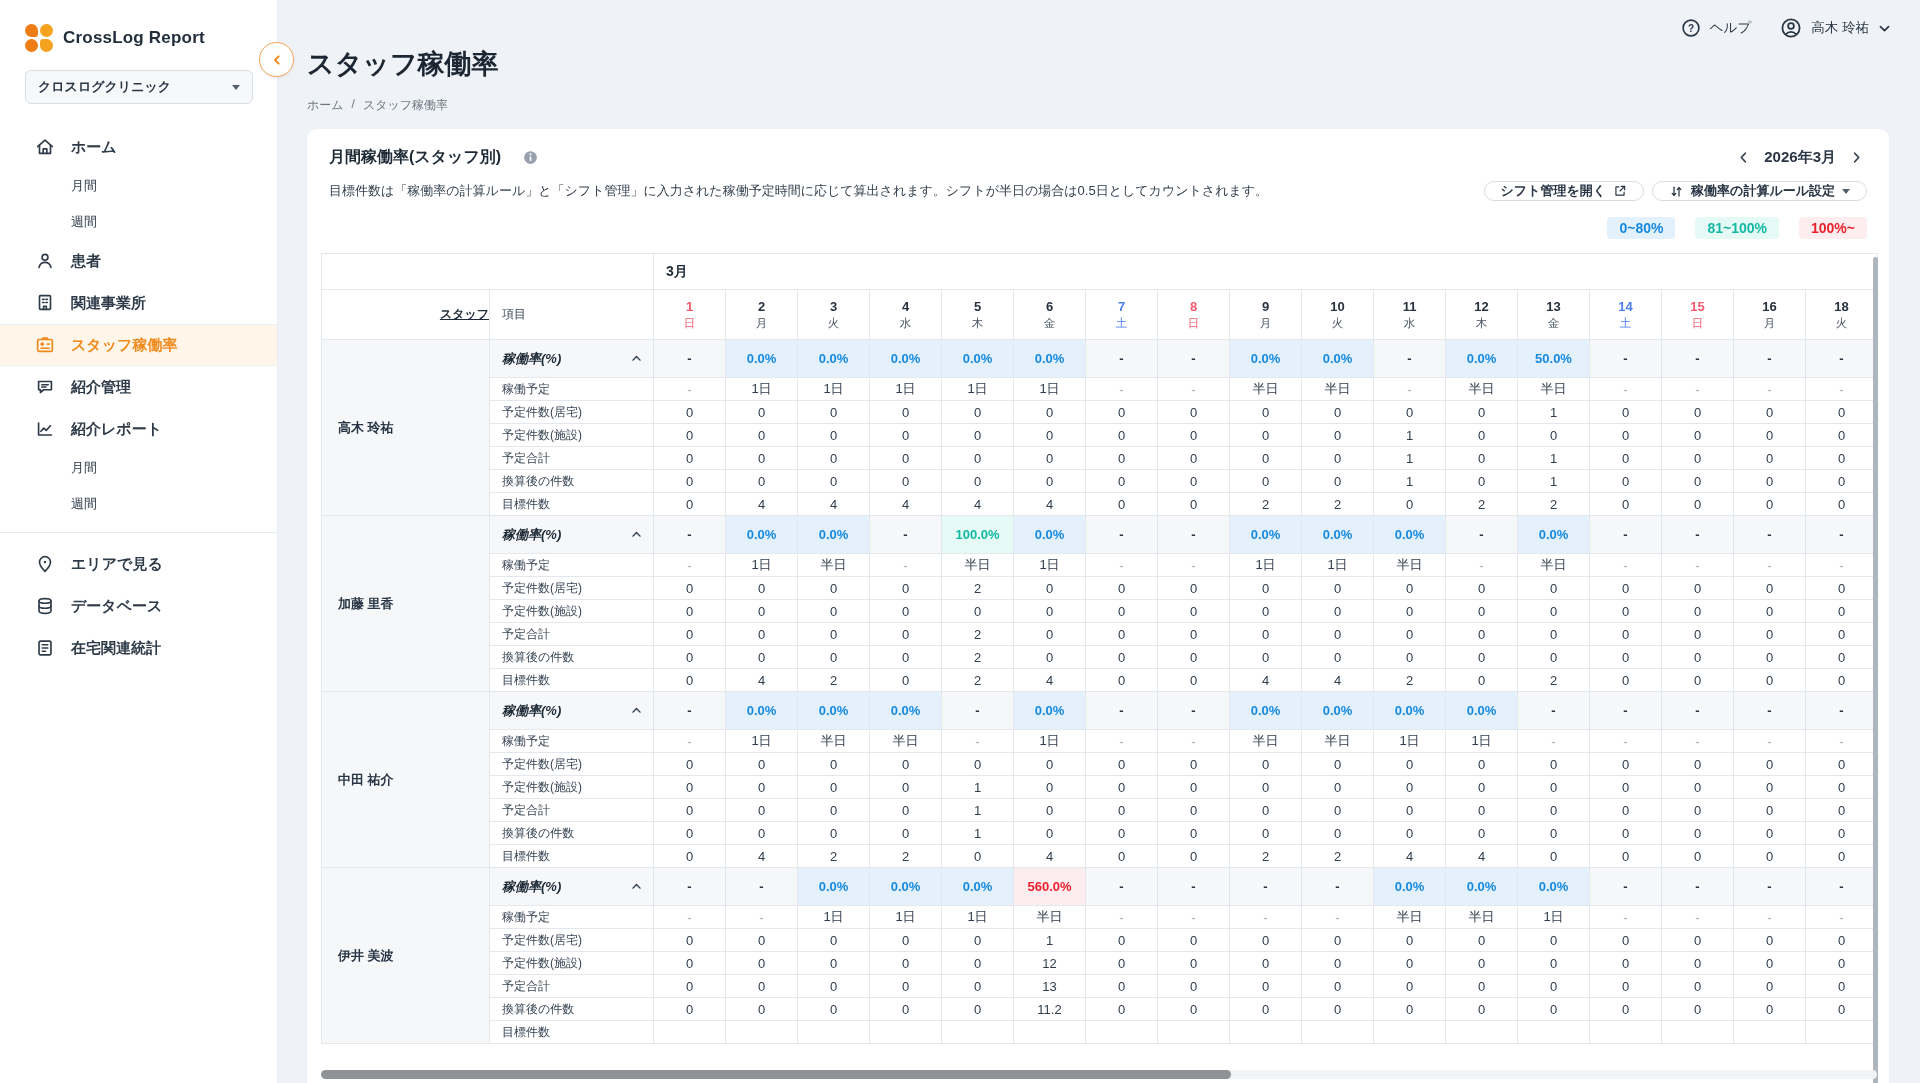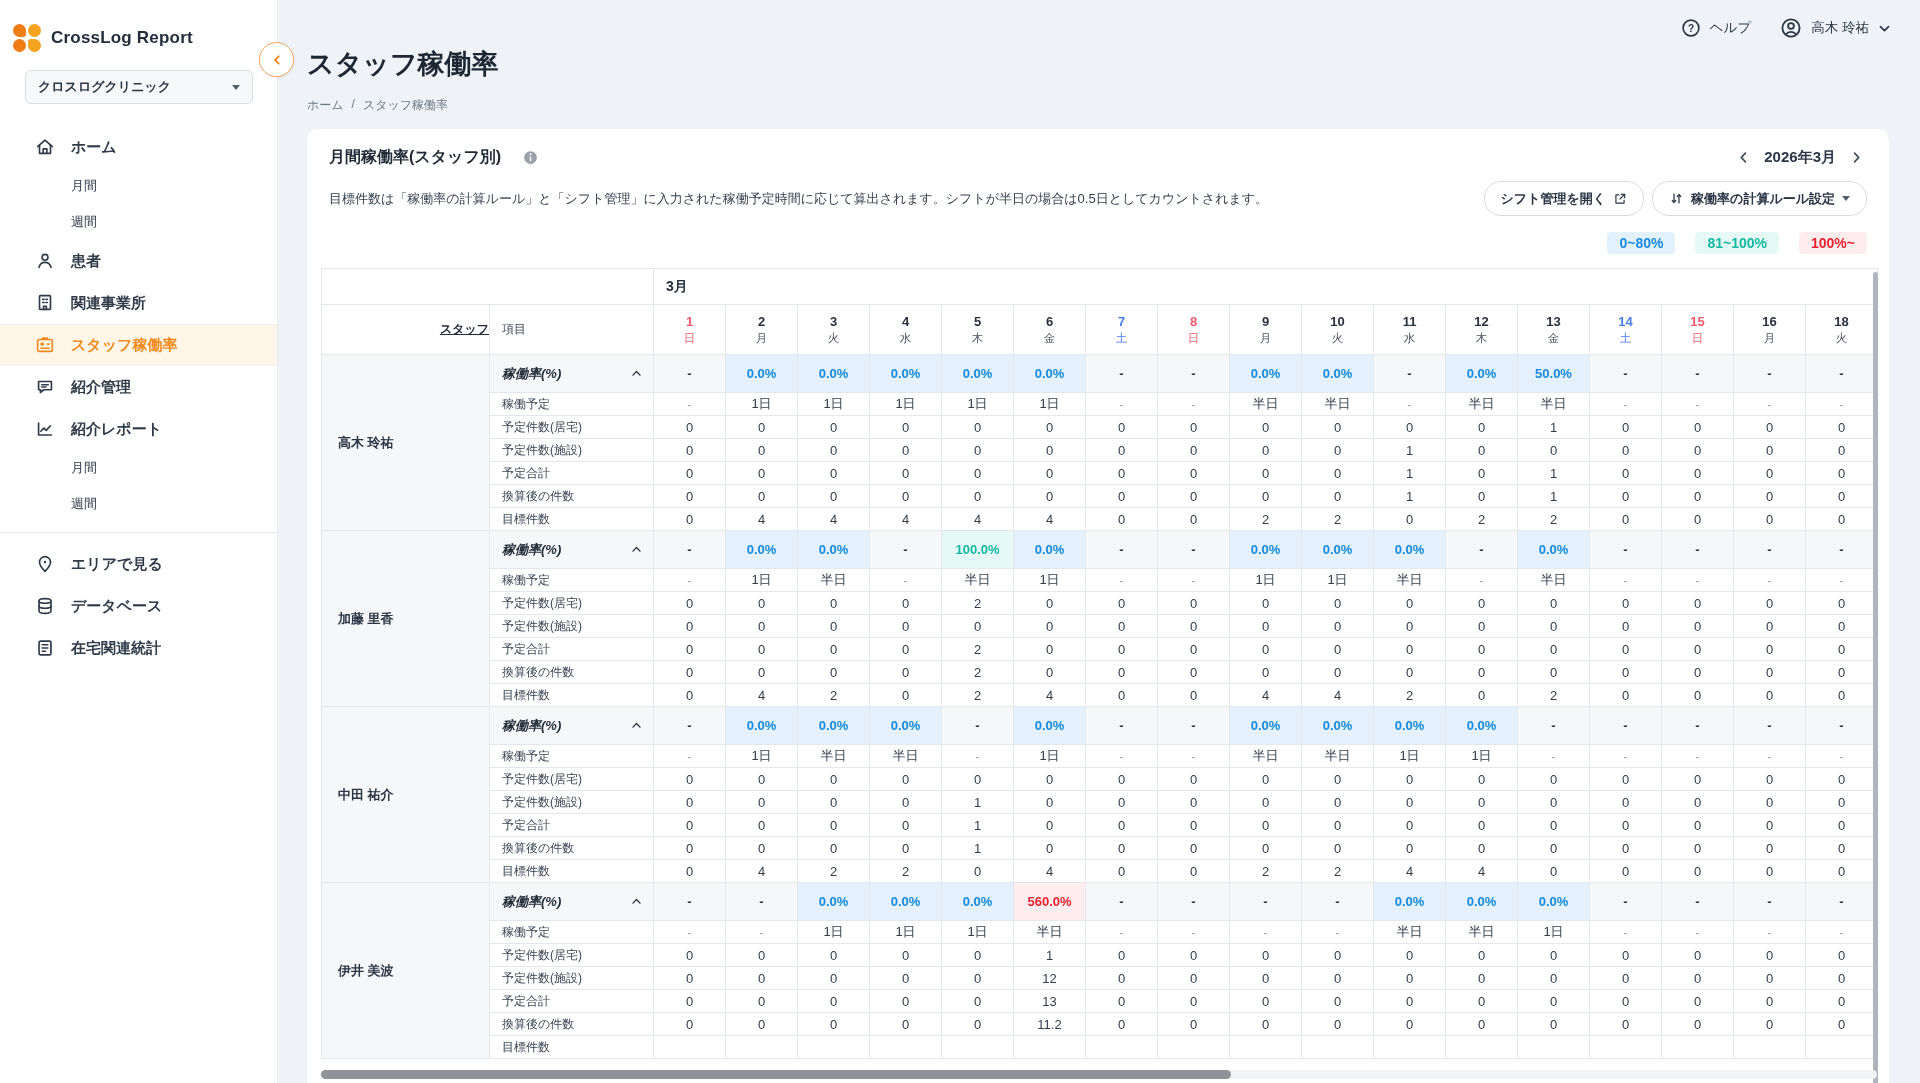--- a/index.html
+++ b/index.html
@@ -2,21 +2,21 @@
 <html lang="ja"><head>
 <meta charset="utf-8">
 <style>
   * { margin:0; padding:0; box-sizing:border-box; }
   html,body { width:1920px; height:1083px; overflow:hidden;
     font-family:"Liberation Sans","DejaVu Sans",sans-serif; background:#EFF2F6; color:#2A3645; }
 
   
   .sidebar { position:absolute; left:0; top:0; width:278px; height:1083px;
     background:#fff; border-right:1px solid #E7EAEE; z-index:2; }
-  .logo-row { display:flex; align-items:center; gap:10px; padding:24px 0 0 13px; }
+  .logo-row { display:flex; align-items:center; gap:10px; padding:24px 0 0 25px; }
   .clover { width:28px; height:28px; display:grid; grid-template-columns:13px 13px; grid-template-rows:13px 13px; gap:2px; }
   .clover i { display:block; }
   .clover .p1 { background:#EE7D16; border-radius:50% 50% 3px 50%; }
   .clover .p2 { background:#F5A21E; border-radius:50%; }
   .clover .p3 { background:#EE7D16; border-radius:50%; }
   .clover .p4 { background:#F5A21E; border-radius:3px 50% 50% 50%; }
   .logo-text { font-size:17px; font-weight:700; color:#222E3C; letter-spacing:.2px; }
   .clinic-select { margin:18px 0 0 25px; width:228px; height:34px; background:#F7F8FA;
     border:1px solid #D9DEE3; border-radius:6px; display:flex; align-items:center;
     justify-content:space-between; padding:0 12px; font-size:13px; font-weight:700; color:#2A3645; cursor:pointer; }
@@ -46,21 +46,21 @@
   .card { margin-top:15px; background:#fff; border-radius:10px; padding:18px 12px 0 14px; height:1200px;
     box-shadow:0 1px 2px rgba(20,30,50,.04); }
   .panel-head { display:flex; justify-content:space-between; align-items:center; padding:0 12px 0 8px; }
   .panel-title-row { display:flex; align-items:center; gap:21px; }
   .panel-title { font-size:16px; font-weight:700; color:#1F2A37; }
   .month-nav { display:flex; align-items:center; gap:12px; font-size:15px; font-weight:700; color:#2A3645; }
   .month-nav .mchev { cursor:pointer; display:flex; }
   .panel-sub { margin-top:13px; display:flex; justify-content:space-between; align-items:center; padding:0 10px 0 8px; }
   .panel-desc { font-size:13px; color:#333F4D; }
   .btn-row { display:flex; gap:8px; }
-  .pill-btn { height:35px; background:#fff; border:1px solid #D8DCE2; border-radius:17px;
+  .pill-btn { height:20px; background:#fff; border:1px solid #D8DCE2; border-radius:17px;
     display:flex; align-items:center; gap:7px; padding:0 16px; font-size:13px; font-weight:700; color:#2A3645; cursor:pointer; }
   .legend-row { margin-top:16px; display:flex; justify-content:flex-end; gap:20px; padding-right:10px; }
   .chip { font-size:14px; font-weight:700; padding:3px 12px; border-radius:4px; }
 
   
   .table-wrap { margin-top:14px; position:relative; width:1558px; }
   table { border-collapse:collapse; table-layout:fixed; width:1556px; background:#fff; }
   th, td { border:1px solid #E4E8ED; padding:0; font-size:13px; color:#313D4C; text-align:center; vertical-align:middle; }
   tr.h-month th { height:36px; }
   th.month-cell { text-align:left; padding-left:12px; font-size:14px; font-weight:700; color:#1F2A37; }

